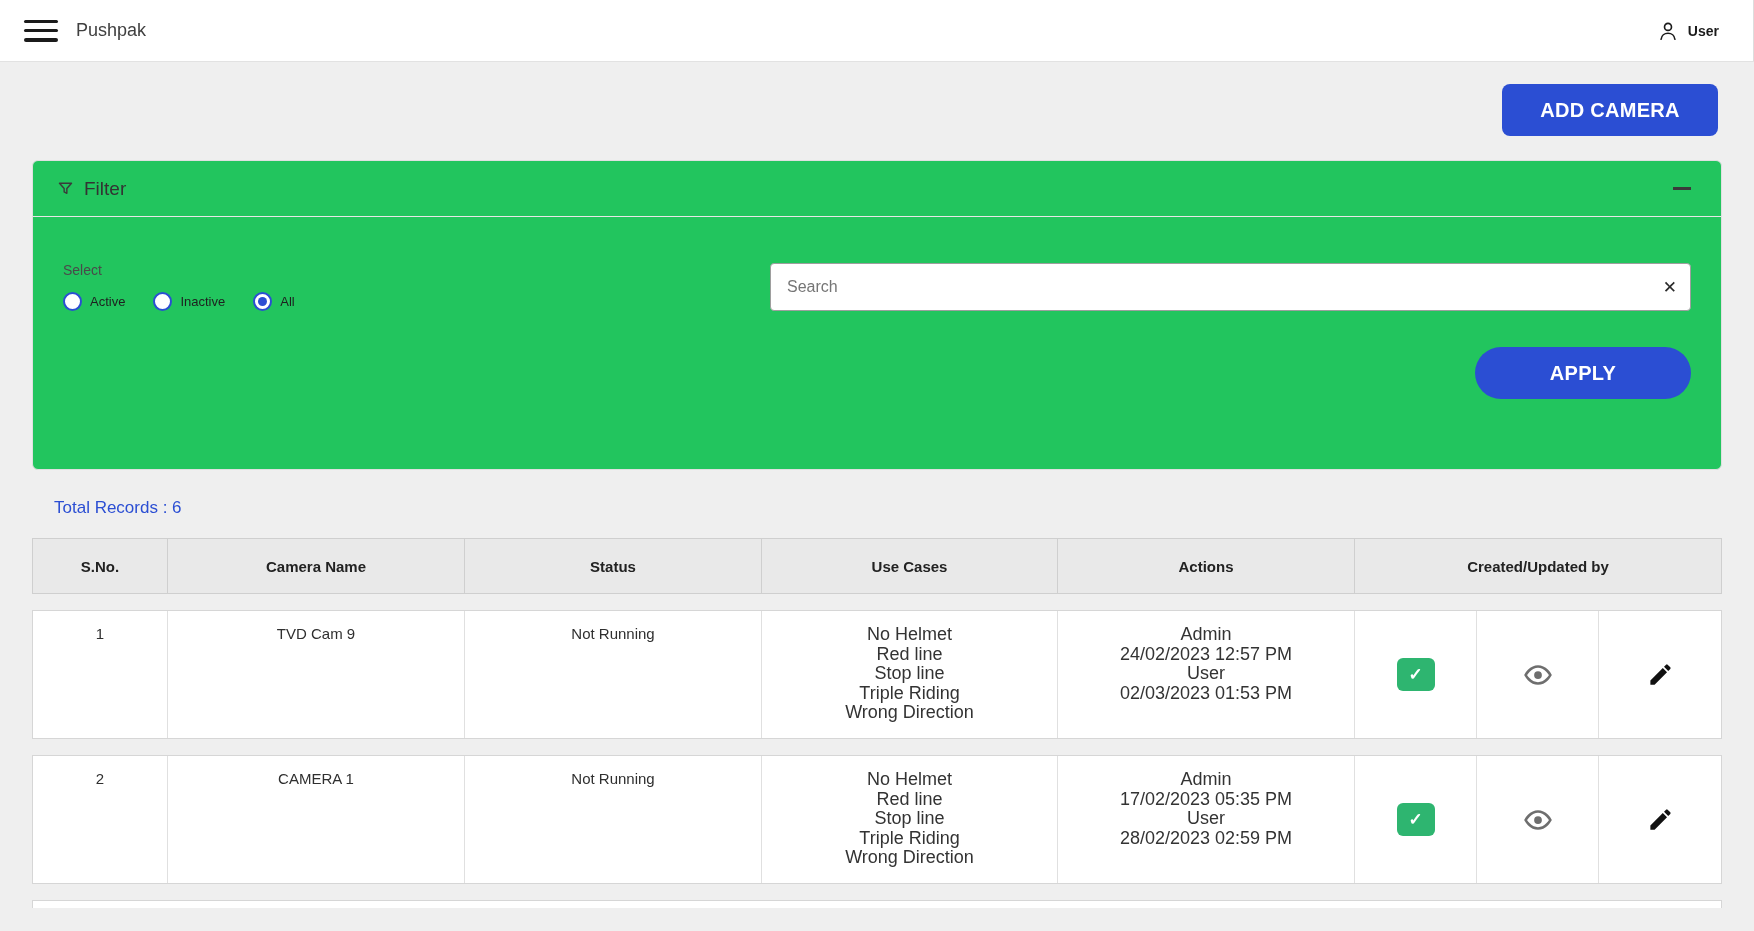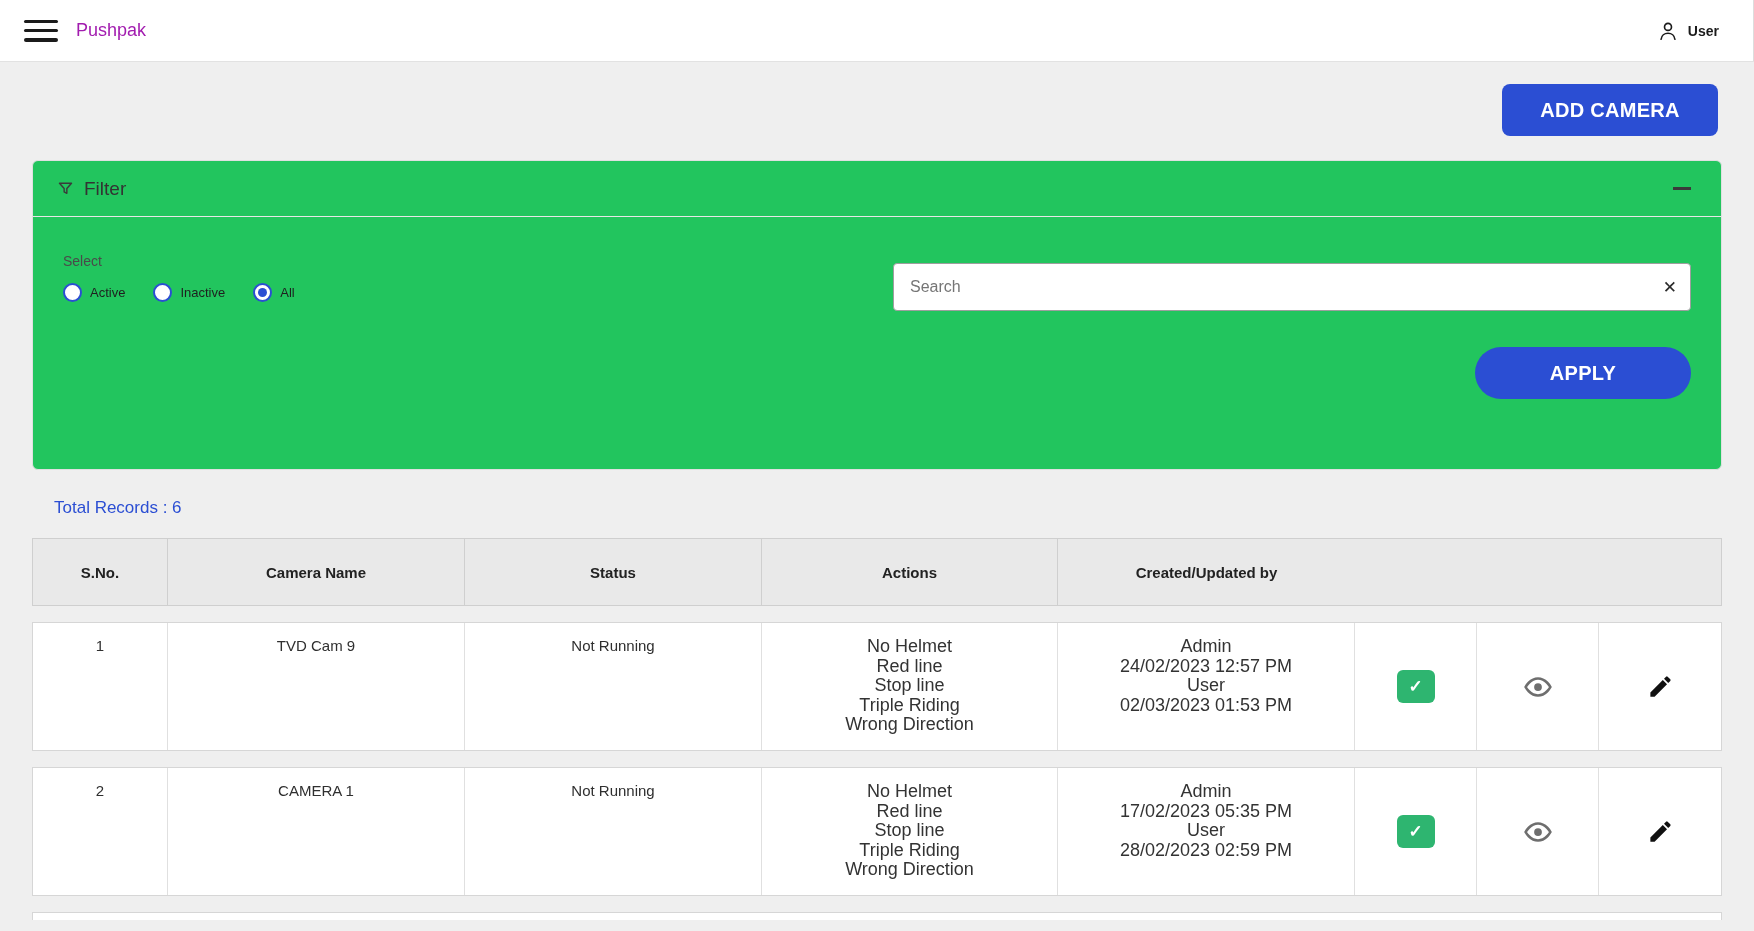--- a/index.html
+++ b/index.html
@@ -17,21 +17,21 @@
   
   .app-header{
     height:62px;background:#fff;border-bottom:1px solid #e2e2e2;
     display:flex;justify-content:space-between;align-items:center;
     padding-left:24px;
   }
   .header-left{display:flex;align-items:center;gap:18px;}
   .hamburger{width:34px;height:26px;display:flex;flex-direction:column;justify-content:space-between;
     background:none;border:none;cursor:pointer;padding:2px 0;}
   .hamburger span{display:block;height:3.5px;background:#1b1b1b;border-radius:2px;}
-  .app-title{font-size:18px;color:#a21caf;}
+  .app-title{font-size:18px;color:#404040;}
   .header-right{display:flex;align-items:stretch;height:100%;}
   .header-chip{display:flex;align-items:center;gap:9px;padding:0 34px;cursor:pointer;background:none;border:none;
     font-family:inherit;font-size:14px;font-weight:700;color:#1b1b1b;}
   .header-divider{width:1px;background:#ddd;height:100%;}
   .hicon{width:22px;height:22px;display:block;}
   
   .main{padding:0 32px;}
   .toolbar-row{display:flex;justify-content:flex-end;padding:22px 4px 0 0;}
   .btn-primary{
     background:var(--primary);color:#fff;border:none;cursor:pointer;
@@ -39,47 +39,47 @@
   }
   .add-camera{width:216px;height:52px;border-radius:8px;}
   
   .filter-card{margin-top:24px;background:#22c55e;border:1px solid #e0e0e0;border-radius:6px;}
   .filter-header{height:56px;display:flex;justify-content:space-between;align-items:center;
     padding:0 24px;border-bottom:1px solid #e7e7e7;}
   .filter-title-wrap{display:flex;align-items:center;gap:10px;font-size:19px;color:#333;}
   .collapse-btn{background:none;border:none;cursor:pointer;width:30px;height:30px;
     display:flex;align-items:center;justify-content:center;}
   .collapse-bar{width:18px;height:2.5px;background:#3a3a3a;display:block;}
-  .filter-body{display:flex;justify-content:space-between;align-items:center;padding:26px 30px 0 30px;gap:20px;}
+  .filter-body{display:flex;justify-content:space-between;align-items:flex-end;padding:26px 30px 0 30px;gap:20px;}
   .select-label{font-size:14px;color:#4a4a4a;margin-bottom:14px;}
   .radio-row{display:flex;align-items:center;gap:28px;}
   .radio{display:flex;align-items:center;gap:8px;cursor:pointer;font-size:13px;color:#1f1f1f;}
   .radio-circle{width:19px;height:19px;border:2px solid var(--primary);border-radius:50%;
     display:flex;align-items:center;justify-content:center;background:#fff;}
   .radio-dot{width:9px;height:9px;border-radius:50%;background:transparent;}
   .radio.checked .radio-dot{background:var(--primary);}
-  .search-wrap{position:relative;width:798px;margin-top:20px;}
+  .search-wrap{position:relative;width:921px;margin-top:20px;}
   .search-input{
     width:100%;height:48px;border:1px solid #9e9e9e;border-radius:4px;
     padding:0 44px 0 16px;font-family:inherit;font-size:16px;color:#333;background:#fff;
   }
   .search-input::placeholder{color:#757575;}
   .clear-btn{position:absolute;right:8px;top:50%;transform:translateY(-50%);
     background:none;border:none;cursor:pointer;font-size:17px;color:#2b2b2b;padding:6px;}
   .apply-row{display:flex;justify-content:flex-end;padding:36px 30px 70px 0;}
   .apply{width:216px;height:52px;border-radius:26px;}
   
   .total-records{margin:28px 0 20px 22px;color:var(--link);font-size:17px;}
   
   .cam-table{width:100%;}
   .thead, .trow{
     display:grid;
     grid-template-columns:135px 297px 297px 296px 297px 1fr;
   }
-  .thead{background:#e9e9e9;border:1px solid #cfcfcf;height:68px;}
+  .thead{background:#e9e9e9;border:1px solid #cfcfcf;height:56px;}
   .th{display:flex;align-items:center;justify-content:center;text-align:center;
     font-weight:700;font-size:15px;color:#222;border-right:1px solid #cfcfcf;line-height:1.4;}
   .th:last-child{border-right:none;}
   .th .wrap{max-width:160px;}
   .trow{margin-top:16px;background:#fff;border:1px solid #d6d6d6;min-height:129px;}
   .td{border-right:1px solid #e0e0e0;text-align:center;padding-top:14px;font-size:15px;color:#2f2f2f;}
   .td:last-child{border-right:none;}
   .stack{line-height:19.5px;font-size:18px;color:#333;}
   .actions-cell{display:grid;grid-template-columns:1fr 1fr 1fr;padding:0;}
   .action-sub{display:flex;align-items:center;justify-content:center;border-right:1px solid #e0e0e0;}
@@ -174,20 +174,23 @@
       <div class="th">
           <span class="wrap">S.No.</span>
         </div>
       <div class="th">
           <span class="wrap">Camera Name</span>
         </div>
       <div class="th">
           <span class="wrap">Status</span>
         </div>
       <div class="th">
+          <span class="wrap">Use Cases</span>
+        </div>
+      <div class="th">
           <span class="wrap">Actions</span>
         </div>
       <div class="th">
           <span class="wrap">Created/Updated by</span>
         </div>
     </div>
 
     <div class="trow">
       <div class="td">1</div>
       <div class="td">TVD Cam 9</div>

